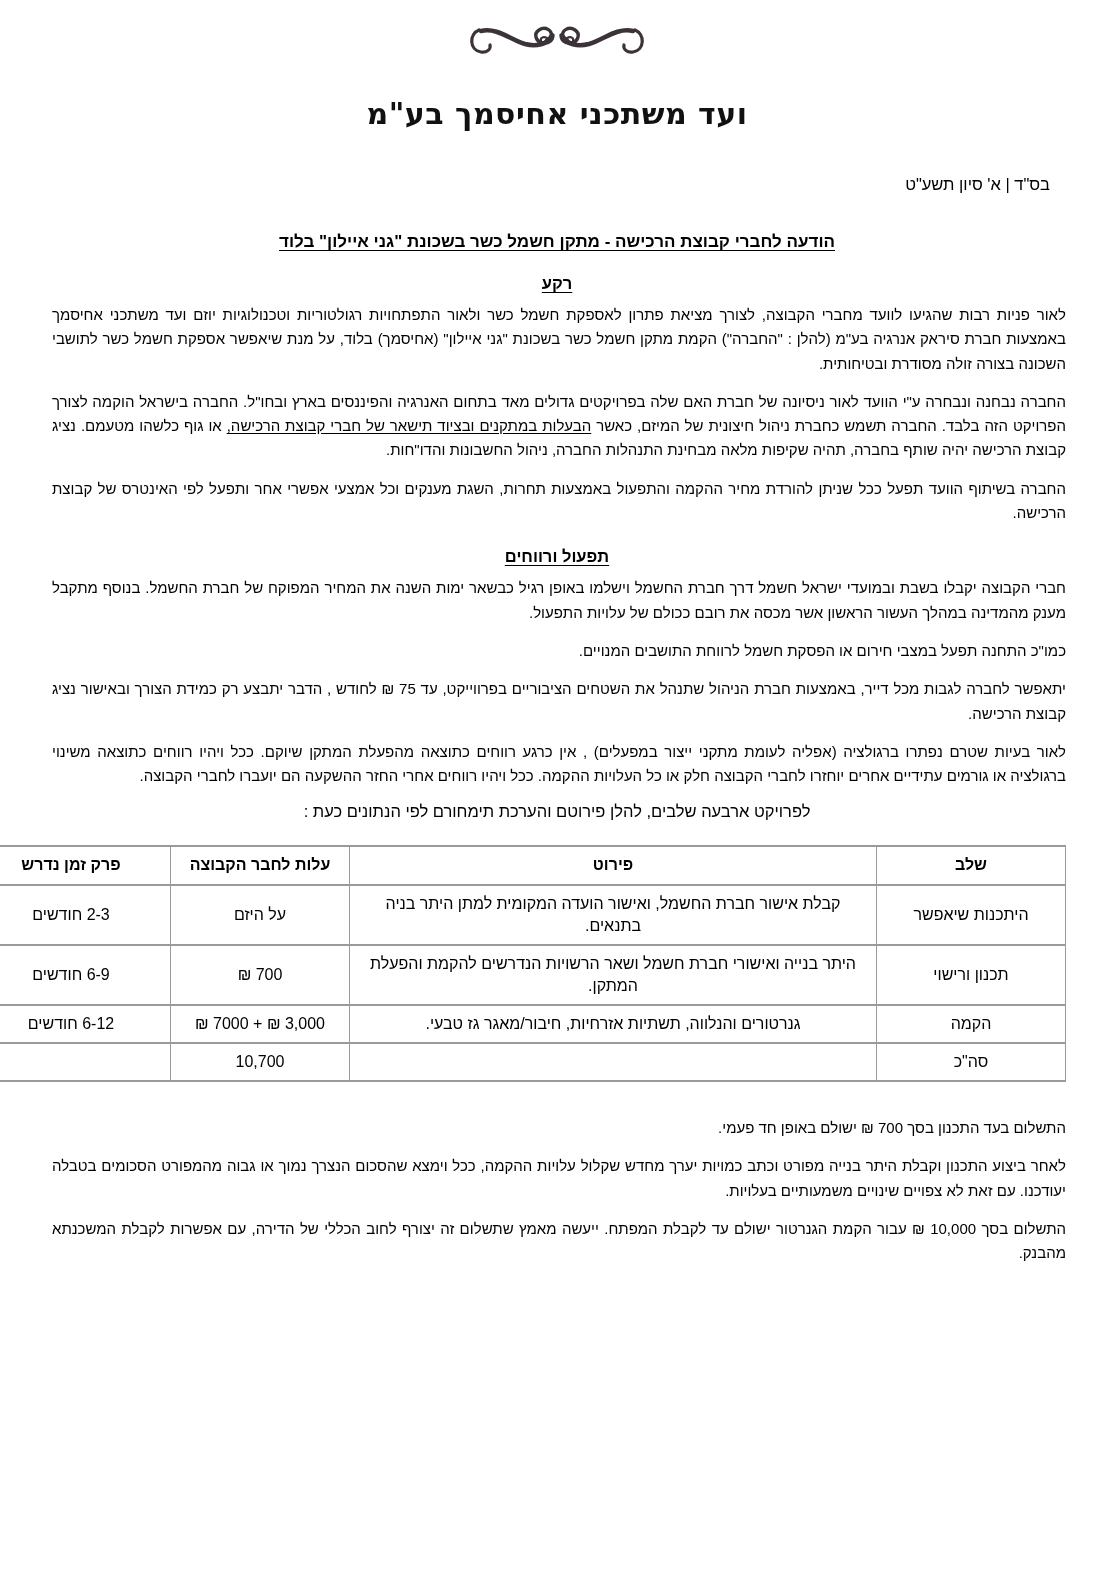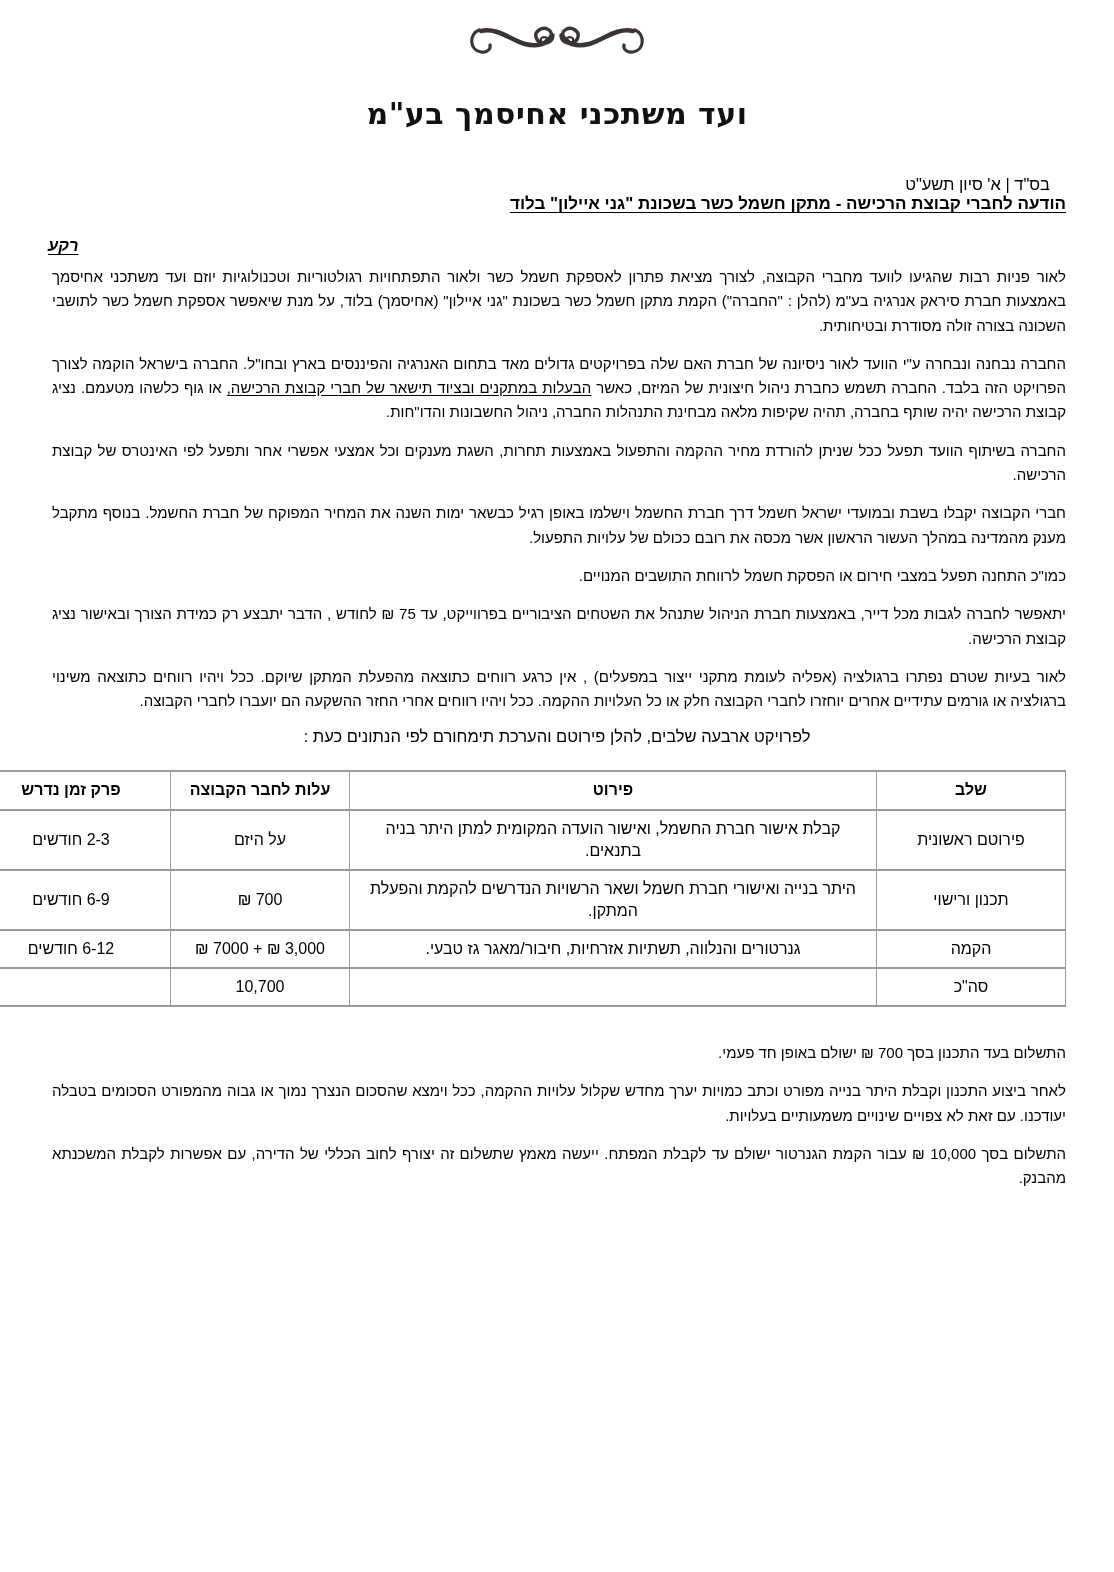--- a/index.html
+++ b/index.html
@@ -50,39 +50,39 @@
   .date-line {
     margin-top: 44px;
     font-size: 16.5px;
     text-align: right;
     direction: rtl;
     padding-right: 16px;
   }
 
   
   .doc-title {
-    text-align: right;
+    margin-top: 38px;
+    text-align: center;
     font-size: 17px;
     font-weight: bold;
     text-decoration: underline;
     text-underline-offset: 3px;
     direction: rtl;
   }
 
   
   .section-heading {
     margin-top: 22px;
     margin-bottom: 10px;
-    text-align: left;
+    text-align: center;
     font-size: 16.5px;
     font-weight: bold;
     text-decoration: underline;
     text-underline-offset: 3px;
     direction: rtl;
-    font-style: italic;
   }
 
   
   p.body-text {
     margin: 0 0 14px 4px;
     font-size: 15px;
     line-height: 1.62;
     text-align: justify;
     text-align-last: right;
     direction: rtl;
@@ -159,39 +159,40 @@
   <div class="date-line">בס"ד | א' סיון תשע"ט</div>
 
   <div class="doc-title">הודעה לחברי קבוצת הרכישה - מתקן חשמל כשר בשכונת "גני איילון" בלוד</div>
 
   <div class="section-heading">רקע</div>
   <p class="body-text">לאור פניות רבות שהגיעו לוועד מחברי הקבוצה, לצורך מציאת פתרון לאספקת חשמל כשר ולאור התפתחויות רגולטוריות וטכנולוגיות יוזם ועד משתכני אחיסמך באמצעות חברת סיראק אנרגיה בע"מ  (להלן : "החברה") הקמת מתקן חשמל כשר בשכונת "גני איילון" (אחיסמך) בלוד, על מנת שיאפשר אספקת חשמל כשר לתושבי השכונה בצורה זולה מסודרת ובטיחותית.</p>
 
   <p class="body-text"><span>החברה נבחנה ונבחרה ע"י הוועד לאור ניסיונה של חברת האם שלה בפרויקטים גדולים מאד בתחום האנרגיה והפיננסים בארץ ובחו"ל. החברה בישראל הוקמה לצורך הפרויקט הזה בלבד. החברה תשמש כחברת ניהול חיצונית של המיזם, כאשר </span><span class="u">הבעלות במתקנים ובציוד תישאר של חברי קבוצת הרכישה,</span><span> או גוף כלשהו מטעמם. נציג קבוצת הרכישה יהיה שותף בחברה, תהיה שקיפות מלאה מבחינת התנהלות החברה, ניהול החשבונות והדו"חות.</span></p>
   <p class="body-text">החברה בשיתוף הוועד תפעל ככל שניתן להורדת מחיר ההקמה והתפעול באמצעות תחרות, השגת מענקים וכל אמצעי אפשרי אחר ותפעל לפי האינטרס של קבוצת הרכישה.</p>
 
+  <div class="section-heading">תפעול ורווחים</div>
   <p class="body-text">חברי הקבוצה יקבלו בשבת ובמועדי ישראל חשמל דרך חברת החשמל וישלמו באופן רגיל כבשאר ימות השנה את המחיר המפוקח של חברת החשמל. בנוסף מתקבל מענק מהמדינה במהלך העשור הראשון אשר מכסה את רובם ככולם של עלויות התפעול.</p>
   <p class="body-text center-ish" style="text-align:center;">כמו"כ התחנה תפעל במצבי חירום או הפסקת חשמל לרווחת התושבים המנויים.</p>
   <p class="body-text">יתאפשר לחברה לגבות מכל דייר, באמצעות חברת הניהול שתנהל את השטחים הציבוריים בפרווייקט, עד 75 ₪ לחודש , הדבר יתבצע רק כמידת הצורך ובאישור נציג קבוצת הרכישה.</p>
   <p class="body-text">לאור בעיות שטרם נפתרו ברגולציה (אפליה לעומת מתקני ייצור  במפעלים) , אין כרגע רווחים כתוצאה מהפעלת המתקן שיוקם. ככל ויהיו רווחים כתוצאה משינוי ברגולציה או גורמים עתידיים אחרים יוחזרו לחברי הקבוצה חלק או כל העלויות ההקמה. ככל ויהיו רווחים אחרי החזר ההשקעה הם יועברו לחברי הקבוצה.</p>
 
   <p class="table-intro">לפרויקט ארבעה שלבים, להלן פירוטם והערכת תימחורם לפי הנתונים כעת :</p>
 
   <table class="stages">
     <thead>
       <tr>
         <th class="col-stage">שלב</th>
         <th class="col-detail">פירוט</th>
         <th class="col-cost">עלות לחבר הקבוצה</th>
         <th class="col-time">פרק זמן נדרש</th>
       </tr>
     </thead>
     <tbody>
       <tr>
-        <td class="cell-stage">פירוטם ראשונית</td>
+        <td class="cell-stage">היתכנות שיאפשר</td>
         <td class="cell-detail">קבלת אישור חברת החשמל, ואישור הועדה המקומית למתן היתר בניה בתנאים.</td>
         <td class="cell-cost">על היזם</td>
         <td class="cell-time">2-3 חודשים</td>
       </tr>
       <tr>
         <td class="cell-stage">תכנון ורישוי</td>
         <td class="cell-detail">היתר בנייה ואישורי חברת חשמל ושאר הרשויות הנדרשים להקמת והפעלת המתקן.</td>
         <td class="cell-cost">700 ₪</td>
         <td class="cell-time">6-9 חודשים</td>
       </tr>

